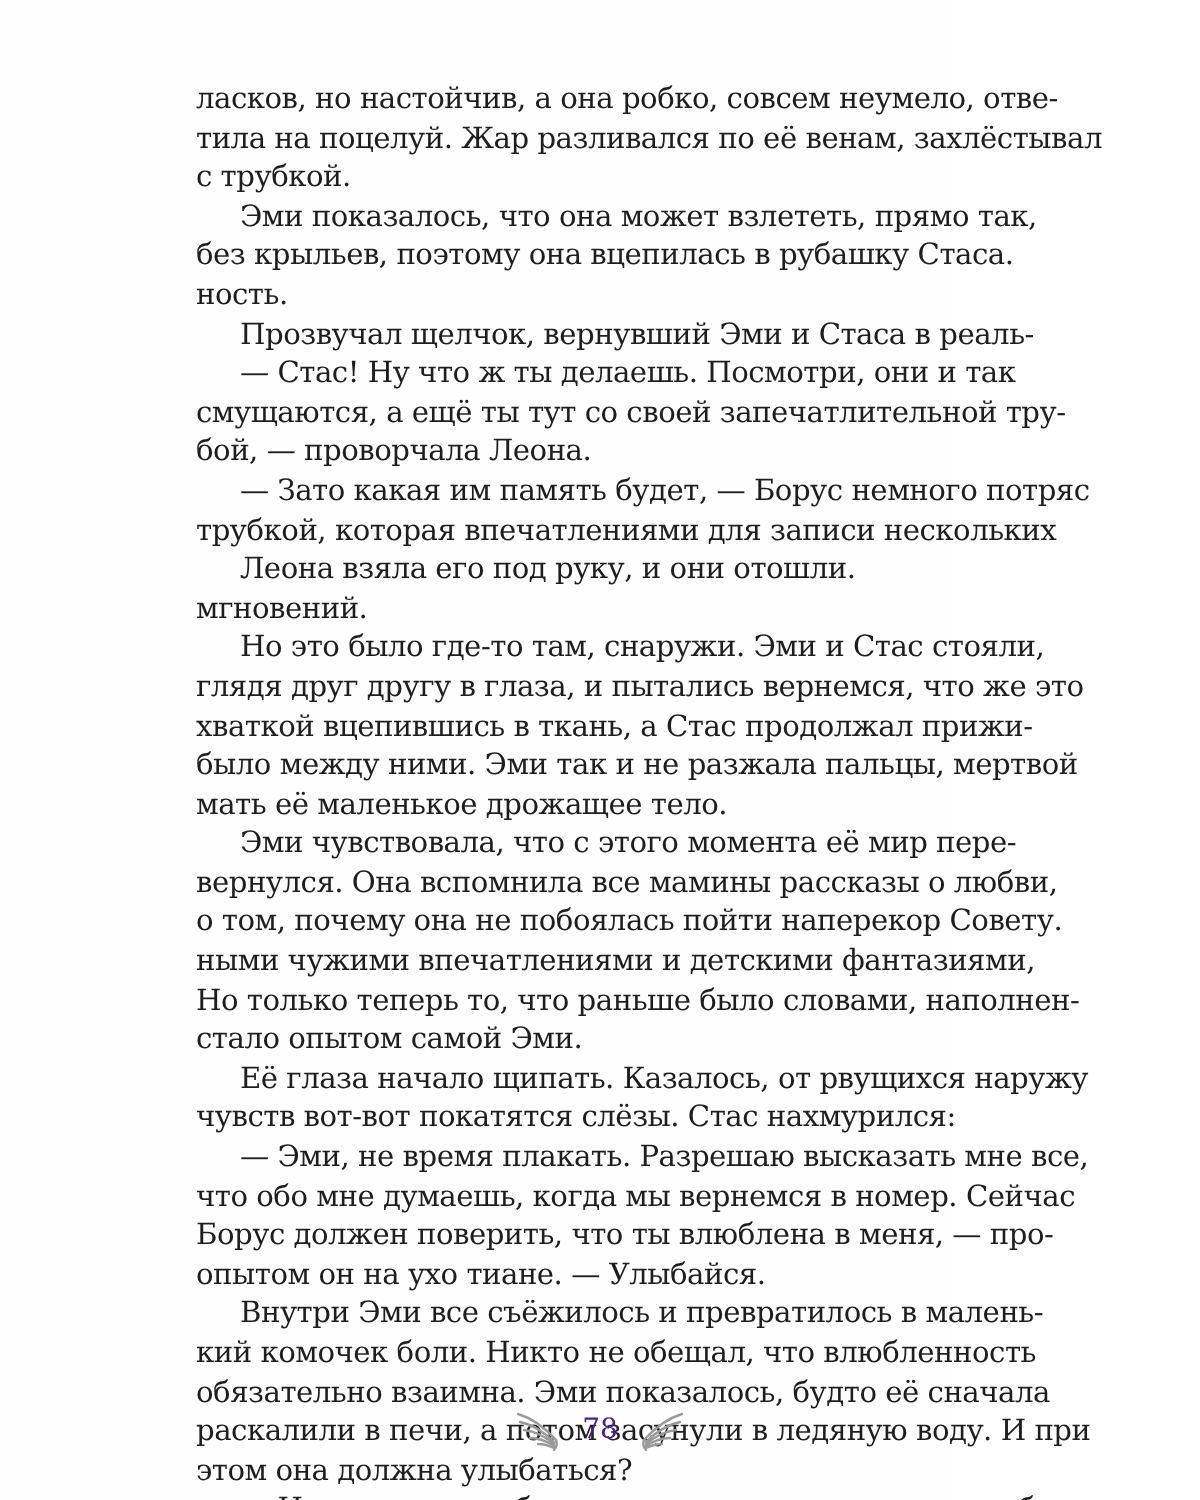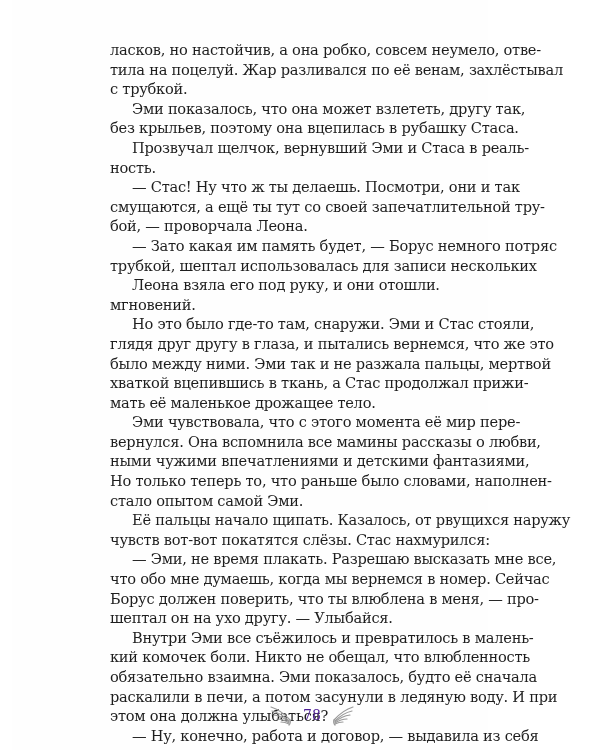--- a/index.html
+++ b/index.html
@@ -1,18 +1,18 @@
 <!DOCTYPE html>
 <html><head>
 <meta charset="utf-8">
 <style>
   html, body { margin: 0; padding: 0; background: #ffffff; }
   body { width: 600px; height: 750px; position: relative; overflow: hidden; }
   .page {
-    position: absolute; left: 12px; top: 0; width: 476px; height: 750px;
+    position: absolute; left: 0; top: 0; width: 476px; height: 750px;
     background: #fefefe;
   }
   .text-block {
     position: absolute; left: 98px; top: 40px; width: 398px;
     font-family: "DejaVu Serif", "Liberation Serif", serif;
     font-size: 14.6px; line-height: 19.6px; color: #1e1e1e;
     text-align: justify; letter-spacing: -0.25px;
   }
   .line { display: block; white-space: nowrap; height: 19.6px; text-align-last: justify; text-align: justify; }
   .line.last { text-align-last: left; }
@@ -28,47 +28,48 @@
   .wing { width: 24px; height: 22px; }
 </style>
 </head>
 <body>
 
 <div class="page">
   <div class="text-block" id="text-block">
       <span class="line">ласков, но настойчив, а она робко, совсем неумело, отве-</span>
       <span class="line">тила на поцелуй. Жар разливался по её венам, захлёстывал</span>
       <span class="line last">с трубкой.</span>
-      <span class="line indent">Эми показалось, что она может взлететь, другу так,</span>
+      <span class="line indent">Эми показалось, что она может взлететь, прямо так,</span>
       <span class="line last">без крыльев, поэтому она вцепилась в рубашку Стаса.</span>
+      <span class="line last">ность.</span>
       <span class="line indent">Прозвучал щелчок, вернувший Эми и Стаса в реаль-</span>
-      <span class="line last">ность.</span>
       <span class="line indent">— Стас! Ну что ж ты делаешь. Посмотри, они и так</span>
       <span class="line">смущаются, а ещё ты тут со своей запечатлительной тру-</span>
       <span class="line last">бой, — проворчала Леона.</span>
       <span class="line indent">— Зато какая им память будет, — Борус немного потряс</span>
-      <span class="line">трубкой, шептал использовалась для записи нескольких</span>
+      <span class="line">трубкой, которая впечатлениями для записи нескольких</span>
       <span class="line indent last">Леона взяла его под руку, и они отошли.</span>
       <span class="line last">мгновений.</span>
       <span class="line indent">Но это было где-то там, снаружи. Эми и Стас стояли,</span>
       <span class="line">глядя друг другу в глаза, и пытались вернемся, что же это</span>
+      <span class="line">хваткой вцепившись в ткань, а Стас продолжал прижи-</span>
       <span class="line">было между ними. Эми так и не разжала пальцы, мертвой</span>
-      <span class="line">хваткой вцепившись в ткань, а Стас продолжал прижи-</span>
       <span class="line last">мать её маленькое дрожащее тело.</span>
       <span class="line indent">Эми чувствовала, что с этого момента её мир пере-</span>
       <span class="line">вернулся. Она вспомнила все мамины рассказы о любви,</span>
+      <span class="line">о том, почему она не побоялась пойти наперекор Совету.</span>
       <span class="line">ными чужими впечатлениями и детскими фантазиями,</span>
       <span class="line">Но только теперь то, что раньше было словами, наполнен-</span>
       <span class="line last">стало опытом самой Эми.</span>
-      <span class="line indent">Её пальцы начало щипать. Казалось, от рвущихся наружу</span>
+      <span class="line indent">Её глаза начало щипать. Казалось, от рвущихся наружу</span>
       <span class="line last">чувств вот-вот покатятся слёзы. Стас нахмурился:</span>
       <span class="line indent">— Эми, не время плакать. Разрешаю высказать мне все,</span>
       <span class="line">что обо мне думаешь, когда мы вернемся в номер. Сейчас</span>
       <span class="line">Борус должен поверить, что ты влюблена в меня, — про-</span>
-      <span class="line last">шептал он на ухо другу. — Улыбайся.</span>
+      <span class="line last">опытом он на ухо тиане. — Улыбайся.</span>
       <span class="line indent">Внутри Эми все съёжилось и превратилось в малень-</span>
       <span class="line">кий комочек боли. Никто не обещал, что влюбленность</span>
       <span class="line">обязательно взаимна. Эми показалось, будто её сначала</span>
       <span class="line">раскалили в печи, а потом засунули в ледяную воду. И при</span>
       <span class="line last">этом она должна улыбаться?</span>
       <span class="line indent">— Ну, конечно, работа и договор, — выдавила из себя</span>
     </div>
 
   <div class="footer">
     <svg class="wing" viewBox="0 0 24 22">

